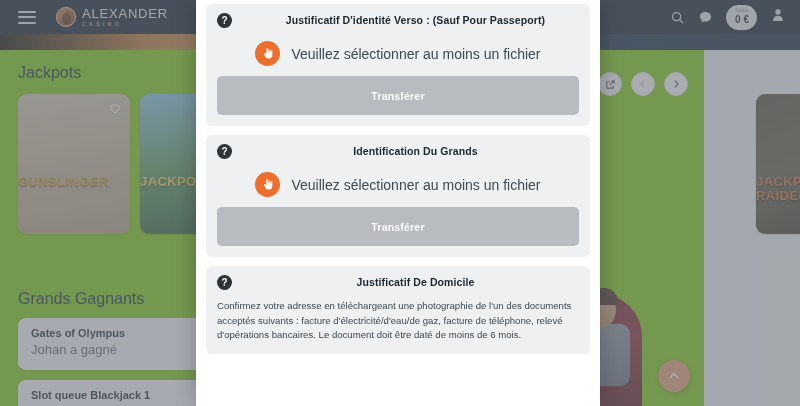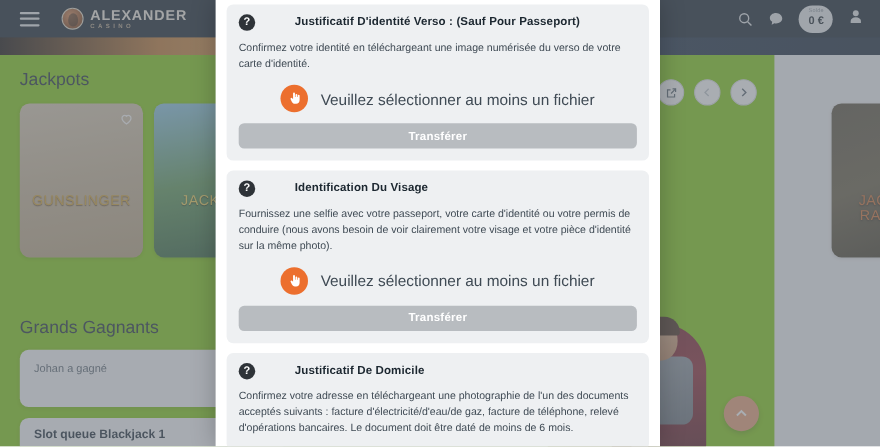--- a/index.html
+++ b/index.html
@@ -29,21 +29,21 @@
     background: radial-gradient(circle at 40% 35%, #d98b57, #8a4a22 70%);
     border: 1.5px solid #e6dcc8; flex: none;
     position: relative;
   }
   .brand-badge::after {
     content: ""; position: absolute; left: 5px; top: 4px;
     width: 9px; height: 12px; border-radius: 50% 50% 45% 45%;
     background: rgba(40,25,15,.55);
   }
   .brand-text { line-height: 1; }
-  .brand-name { font-size: 13px; font-weight: 700; color: #f2ede3; letter-spacing: .8px; }
+  .brand-name { font-size: 13px; font-weight: 400; color: #f2ede3; letter-spacing: .8px; }
   .brand-sub { font-size: 5.5px; font-weight: 600; color: #b9a88f; letter-spacing: 3.1px; margin-top: 2px; }
 
   .nav-right { margin-left: auto; display: flex; align-items: center; gap: 13px; padding-right: 14px; }
   .nav-icon { color: #e4e7ea; display: flex; align-items: center; cursor: pointer; }
   .balance-pill {
     display: flex; align-items: center;
     background: #e9ecef; border-radius: 13px; height: 25px;
     padding-left: 9px; overflow: hidden;
   }
   .balance-col { display: flex; flex-direction: column; justify-content: center; padding-right: 8px; }
@@ -79,21 +79,21 @@
 
   .card-row { display: flex; gap: 10px; padding: 12px 0 0 18px; }
   .game-card {
     width: 112px; height: 140px; border-radius: 9px; flex: none;
     position: relative; overflow: hidden; cursor: pointer;
     box-shadow: 0 1px 3px rgba(0,0,0,.10);
   }
   .gc-heart { position: absolute; top: 7px; right: 8px; color: #fff; opacity: .92; }
   .gc-title {
     position: absolute; left: 0; right: 0; top: 58%;
-    text-align: center; font-size: 13px; font-weight: 400;
+    font-size: 13px; font-weight: 700;
     letter-spacing: .4px; line-height: 1.05;
   }
 
   .card-gunslinger { background: linear-gradient(170deg,#d9cbb4 0%,#c9b79b 45%,#b9a482 100%); }
   .card-gunslinger .gc-title { color: #d5a63c; text-shadow: 0 1px 1px rgba(60,35,10,.6); }
   .card-jackpot-a { background: linear-gradient(170deg,#8ec8e8 0%,#5f9a5a 50%,#2f5d3b 100%); }
   .card-jackpot-a .gc-title { color: #f3d35a; text-shadow: 0 1px 1px rgba(0,0,0,.5); }
   .card-atlantis { background: linear-gradient(165deg,#1b1f66 0%,#2b2fa0 45%,#142050 100%); }
   .card-atlantis .gc-title { color: #46e9e2; text-shadow: 0 1px 2px rgba(0,0,0,.6); }
   .card-raiders { background: linear-gradient(160deg,#5c5442 0%,#6a6048 48%,#3e3828 100%); }
@@ -101,21 +101,21 @@
 
   
   .winners { position: absolute; left: 0; top: 230px; width: 800px; }
   .winner-card {
     margin: 10px 0 0 18px; width: 240px; height: 52px;
     background: #fbfbfc; border-radius: 8px;
     box-shadow: 0 1px 3px rgba(0,0,0,.07);
     padding: 9px 0 0 13px;
   }
   .winner-name { font-size: 11px; font-weight: 700; color: #1f2d3a; }
-  .winner-sub { font-size: 10px; color: #5e6a75; margin-top: 3px; }
+  .winner-sub { font-size: 13px; color: #5e6a75; margin-top: 3px; }
 
   
   .promo-area { position: absolute; right: 0; bottom: 0; width: 235px; height: 125px; overflow: hidden; }
   .promo-body {
     position: absolute; right: 62px; bottom: -6px; width: 86px; height: 118px;
     background: linear-gradient(175deg,#7a2430 0%,#8e2b36 40%,#5c1c26 100%);
     border-radius: 42px 42px 8px 8px;
   }
   .promo-head {
     position: absolute; right: 88px; bottom: 78px; width: 34px; height: 38px;
@@ -161,39 +161,39 @@
     margin-bottom: 9px;
   }
   .kyc-head { display: flex; align-items: flex-start; position: relative; min-height: 17px; }
   .help-icon {
     width: 15px; height: 15px; border-radius: 50%;
     background: #2e3338; color: #ffffff;
     font-size: 10px; font-weight: 700; line-height: 15px; text-align: center;
     flex: none; cursor: pointer;
   }
   .kyc-title {
-    flex: 1; text-align: left; font-size: 10.5px; font-weight: 700;
+    flex: 1; text-align: center; font-size: 10.5px; font-weight: 700;
     color: #1c2730; letter-spacing: .1px; padding: 1px 16px 0 0; margin-left: 36px;
   }
   .kyc-desc {
     font-size: 9.6px; color: #3f4a54; line-height: 1.52;
     margin-top: 7px;
   }
   .kyc-picker {
     display: flex; align-items: center; justify-content: center;
     gap: 11px; margin: 11px 0 10px 0; cursor: pointer;
   }
   .picker-circle {
     width: 25px; height: 25px; border-radius: 50%;
     background: #ec6f2e; display: flex; align-items: center; justify-content: center;
     flex: none;
   }
   .picker-text { font-size: 14px; color: #3f4a54; }
   .kyc-submit {
-    width: 100%; height: 23px; border-radius: 5px;
+    width: 100%; height: 39px; border-radius: 5px;
     background: #b8bcc0; color: #ffffff;
     font-size: 10.5px; font-weight: 700; letter-spacing: .2px;
     display: flex; align-items: center; justify-content: center;
     border: none; cursor: pointer; font-family: "Liberation Sans", sans-serif;
   }
 </style>
 </head>
 <body>
 
 <div id="page-root">
@@ -293,20 +293,21 @@
         </div>
         <div class="game-card card-raiders" style="margin-left:372px">
 
           <div class="gc-title">JACKPOT RAIDERS</div>
         </div>
       </div>
 
       <div class="winners">
         <div class="section-title" style="padding-top:12px">Grands Gagnants</div>
         <div class="winner-card">
+          <div class="winner-name">Gates of Olympus</div>
           <div class="winner-sub">Johan a gagné</div>
         </div>
         <div class="winner-card">
           <div class="winner-name">Slot queue Blackjack 1</div>
         </div>
       </div>
 
       <div class="promo-area">
         <div class="promo-body"></div>
         <div class="promo-torso"></div>
@@ -331,38 +332,36 @@
   <div class="dim-overlay"></div>
 
   <div class="modal">
     <div class="modal-scroll">
 
       <div class="kyc-card">
         <div class="kyc-head">
           <div class="help-icon">?</div>
           <div class="kyc-title">Justificatif D'identité Verso : (Sauf Pour Passeport)</div>
         </div>
-        <div class="kyc-desc">Confirmez votre identité en téléchargeant une image numérisée du verso de votre carte d'identité.</div>
         <div class="kyc-picker">
           <div class="picker-circle">
             <svg width="13" height="13" viewBox="0 0 24 24" fill="#ffffff">
               <path d="M10 3.5a1.6 1.6 0 0 1 3.2 0v6.2h.9V5.9a1.5 1.5 0 0 1 3 0v3.8h.9V7.4a1.5 1.5 0 0 1 3 0v7.3c0 3.4-2.3 6.3-5.8 6.3h-2c-2.6 0-4.3-1.5-5.3-3.6l-2-4.2a1.5 1.5 0 0 1 2.5-1.6L10 13z"></path>
             </svg>
           </div>
           <div class="picker-text">Veuillez sélectionner au moins un fichier</div>
         </div>
         <button class="kyc-submit">Transférer</button>
       </div>
 
       <div class="kyc-card">
         <div class="kyc-head">
           <div class="help-icon">?</div>
-          <div class="kyc-title">Identification Du Visage</div>
-        </div>
-        <div class="kyc-desc">Fournissez une selfie avec votre passeport, votre carte d'identité ou votre permis de conduire (nous avons besoin de voir clairement votre visage et votre pièce d'identité sur la même photo).</div>
+          <div class="kyc-title">Identification Du Grands</div>
+        </div>
         <div class="kyc-picker">
           <div class="picker-circle">
             <svg width="13" height="13" viewBox="0 0 24 24" fill="#ffffff">
               <path d="M10 3.5a1.6 1.6 0 0 1 3.2 0v6.2h.9V5.9a1.5 1.5 0 0 1 3 0v3.8h.9V7.4a1.5 1.5 0 0 1 3 0v7.3c0 3.4-2.3 6.3-5.8 6.3h-2c-2.6 0-4.3-1.5-5.3-3.6l-2-4.2a1.5 1.5 0 0 1 2.5-1.6L10 13z"></path>
             </svg>
           </div>
           <div class="picker-text">Veuillez sélectionner au moins un fichier</div>
         </div>
         <button class="kyc-submit">Transférer</button>
       </div>

